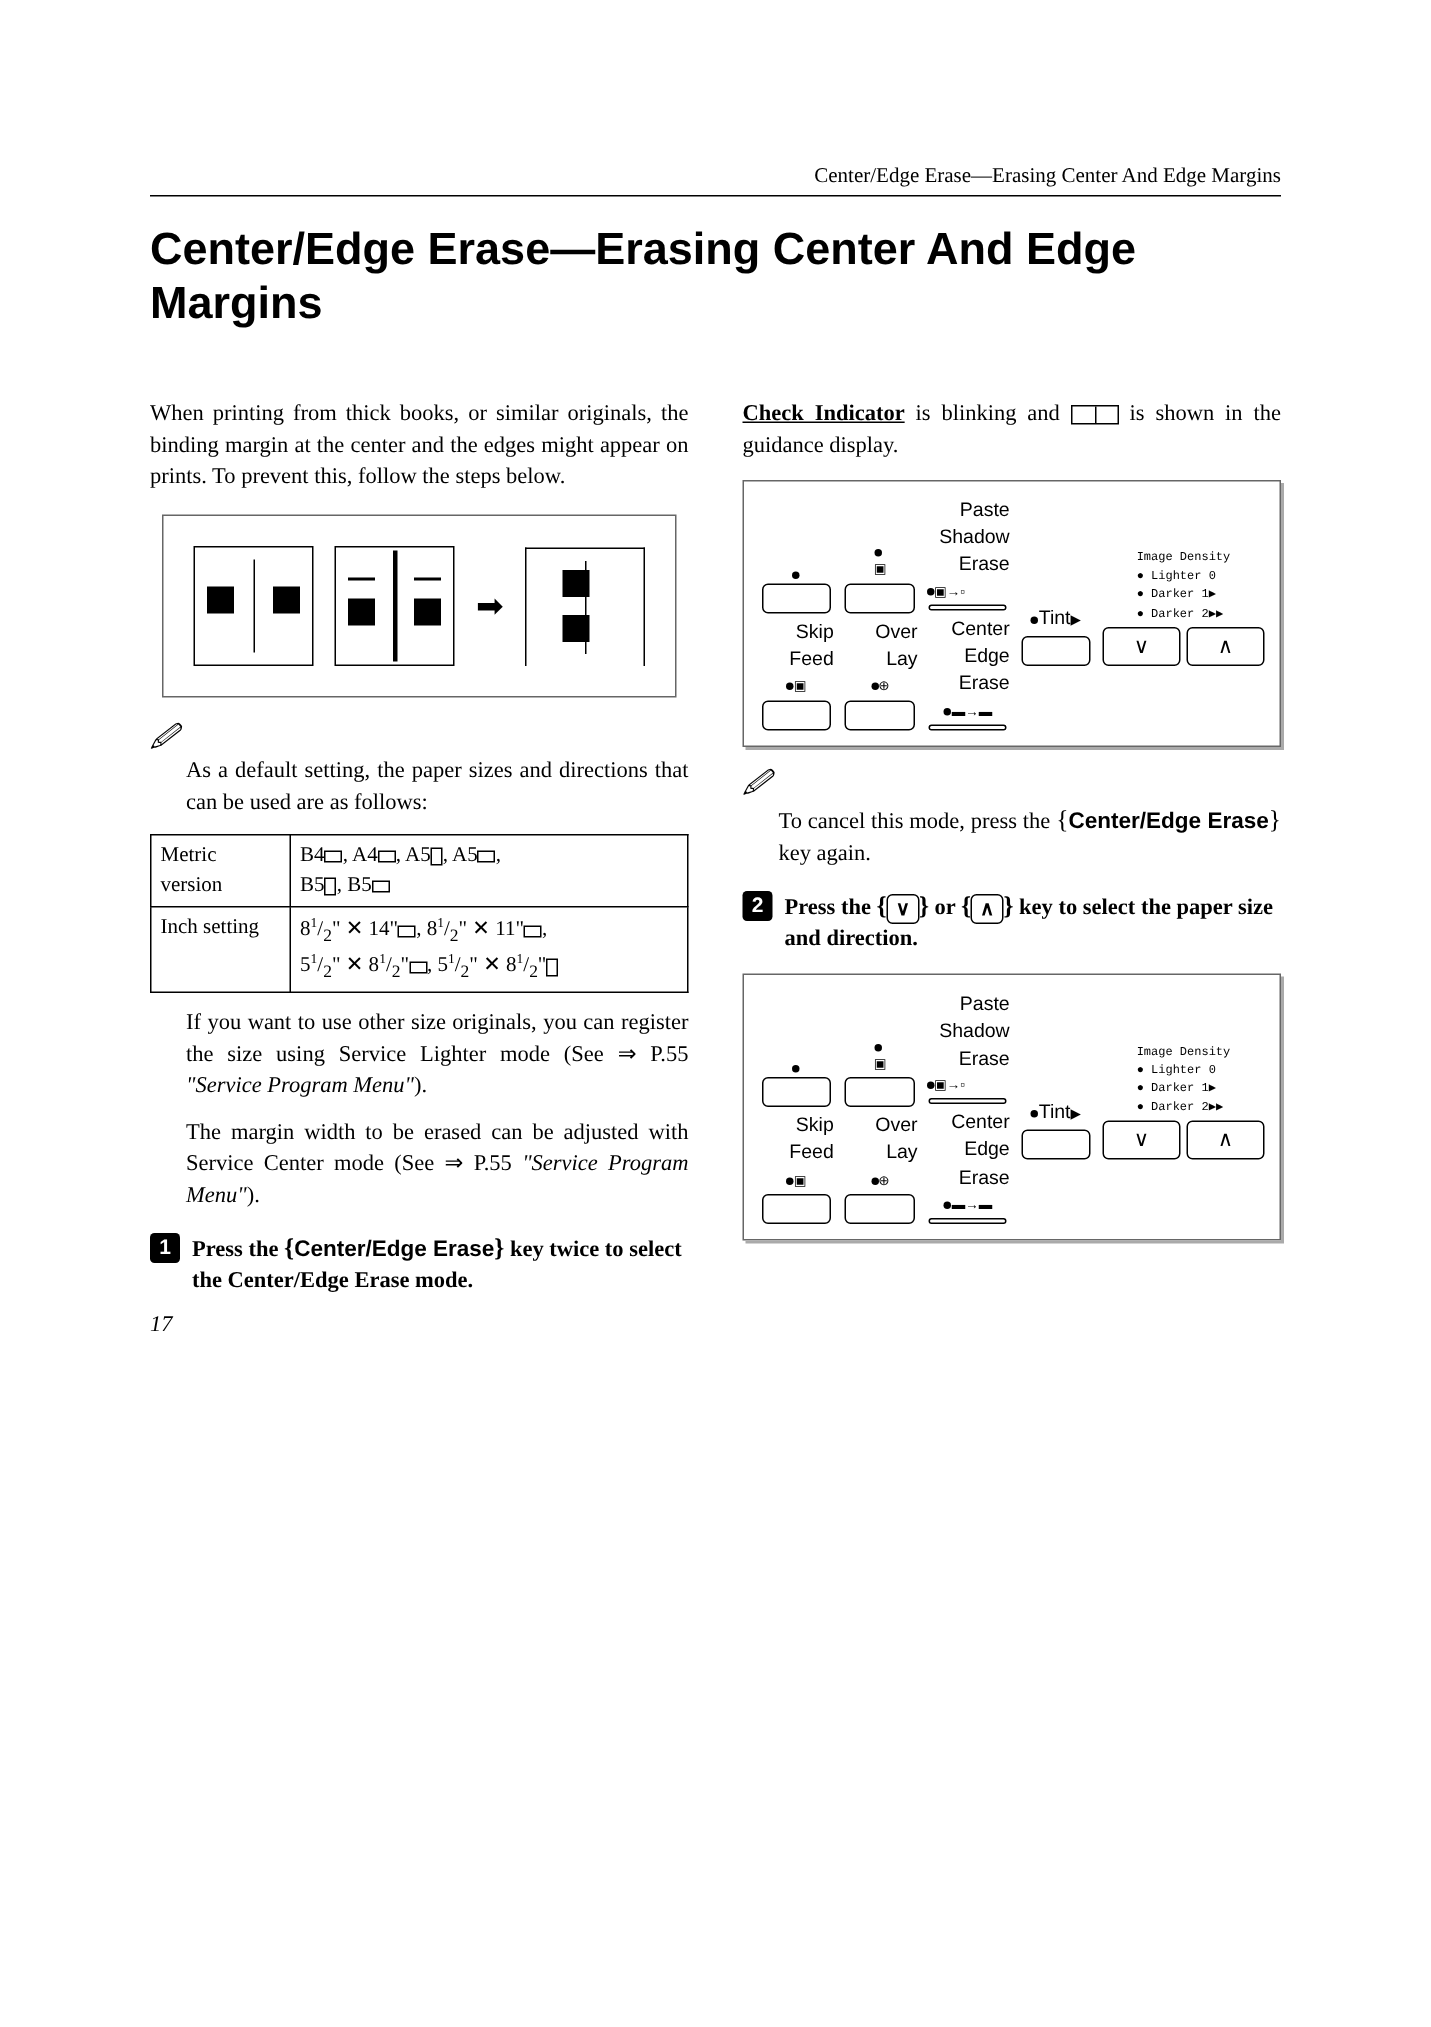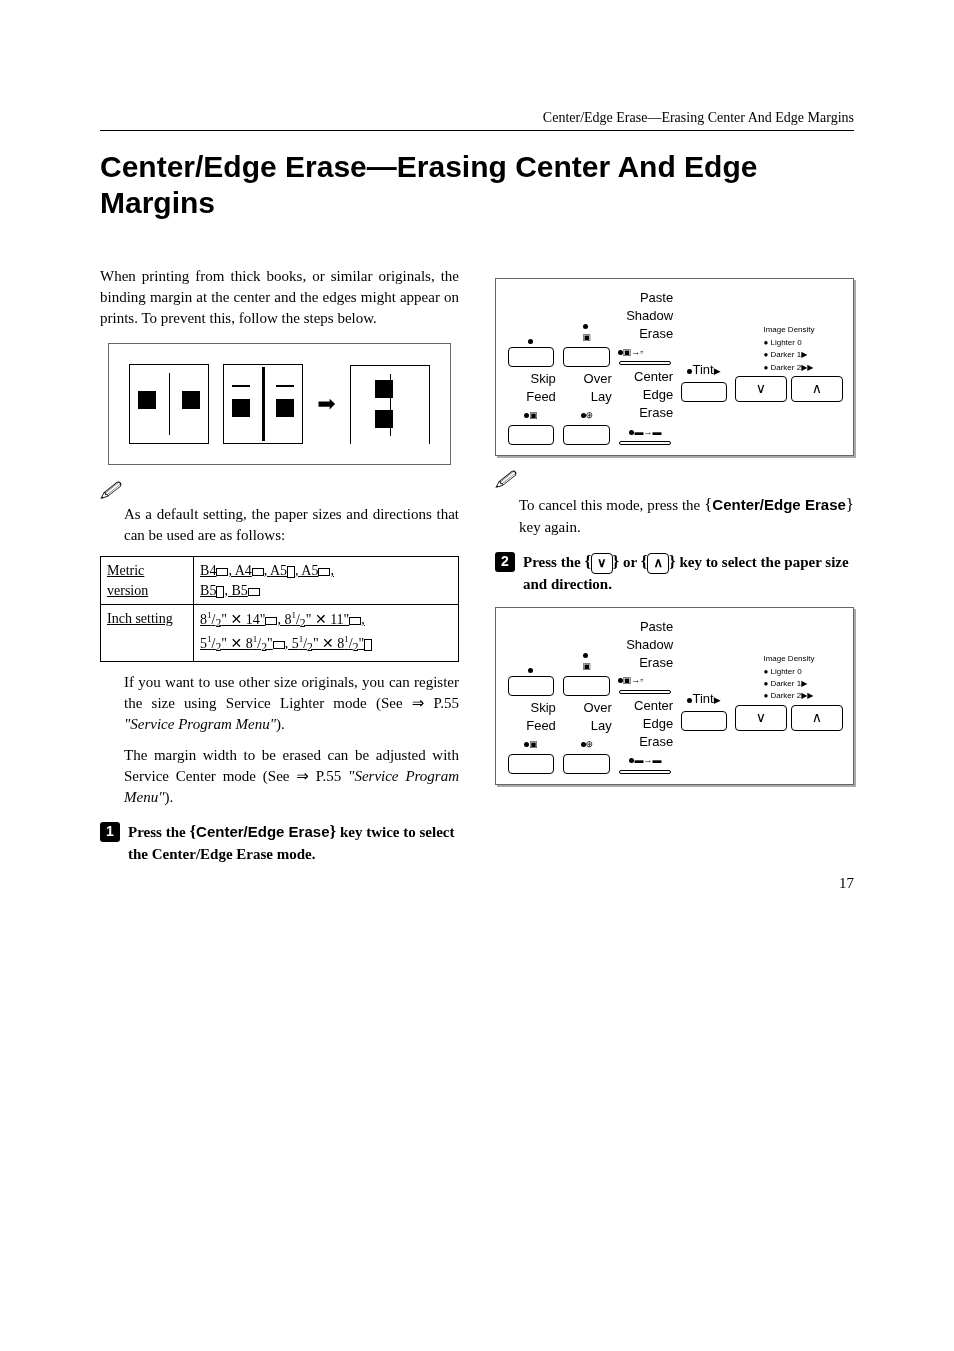--- a/index.html
+++ b/index.html
@@ -20,41 +20,41 @@
   .b2 .line2 { position:absolute; height:2px; background:#000; top:20px; right:8px; left:52px; }
   .b2 .sq { top:34px; left:8px; }
   .b2 .sqr { position:absolute; width:18px; height:18px; background:#000; top:34px; right:8px; }
   .b2 .binding { position:absolute; left:48%; right:48%; top:2px; bottom:2px; background:#000; }
   .arrow { font-size:22px; }
   .note-icon { font-style:italic; font-size:18px; margin-top:10px; }
   .indent { margin-left:24px; }
   .step-row { display:flex; align-items:flex-start; gap:8px; margin-top:12px; }
   .step-num { display:inline-flex; align-items:center; justify-content:center; width:20px; height:20px; background:#000; color:#fff; font-family:Arial, sans-serif; font-weight:bold; font-size:14px; border-radius:3px; flex-shrink:0; margin-top:2px; }
   .step-text { font-weight:bold; flex:1; }
-  table.sizes { border-collapse:collapse; width:100%; margin:8px 0 10px 0; font-size:14px;text-decoration:underline; }
+  table.sizes { border-collapse:collapse; width:100%; margin:8px 0 10px 0; font-size:14px; }
   table.sizes td { border:1px solid #000; padding:4px 6px; vertical-align:top; }
   .boxicon { display:inline-block; border:1px solid #000; width:10px; height:6px; vertical-align:middle; }
   .boxicont { display:inline-block; border:1px solid #000; width:6px; height:10px; vertical-align:middle; }
   .panel { border:1px solid #666; box-shadow:2px 2px 0 #aaa; height:156px; margin:12px 0; padding:10px; font-family:Arial, sans-serif; font-size:9px; position:relative; display:flex; gap:6px; }
   .pcell { display:flex; flex-direction:column; align-items:center; justify-content:flex-end; gap:3px; flex:1; border-right:0px; }
   .pcell .lbl { font-size:13px; text-align:right; }
   .pbtn { border:1px solid #000; border-radius:4px; height:18px; width:90%; }
   .pcell.small { flex:0.9; }
   .dot { width:5px; height:5px; background:#000; border-radius:50%; display:inline-block; }
   .pcell .top { flex:1; display:flex; flex-direction:column; justify-content:flex-end; gap:2px; }
-  .density { font-size:8px; line-height:1.3; text-align:left; }
+  .density { font-size:8px; line-height:1.3; text-align:left;font-family:Liberation Mono, monospace; }
   .arrows-row { display:flex; gap:4px; }
   .arrows-row .pbtn { display:flex; align-items:center; justify-content:center; width:50px; height:24px; font-size:14px; }
   .guidance-box { display:inline-block; border:1px solid #000; width:30px; height:11px; background:#fff; position:relative; vertical-align:middle; }
   .guidance-box::after { content:""; position:absolute; left:50%; top:0; bottom:0; border-left:1px solid #000; }
   .keycap { font-family:Arial, sans-serif; font-weight:bold; }
   .bracket { font-size:17px; }
   .vbtn { display:inline-block; border:1px solid #000; border-radius:4px; padding:0 5px; font-size:13px; vertical-align:middle; }
   .underline { text-decoration:underline; }
-  .page-num { text-align:right; font-size:15px; margin-top:10px; }
+  .page-num { font-size:15px; margin-top:10px;font-style:italic; }
   sup { font-size:9px; }
 </style>
 </head>
 <body>
 
 <div class="page">
 
   <div class="header-line">
     <div class="header-text">Center/Edge Erase—Erasing Center And Edge Margins</div>
   </div>
@@ -116,20 +116,23 @@
 
       <div class="step-row">
         <span class="step-num">1</span>
         <div class="step-text">
           <span>Press the </span><span class="bracket">{</span><span class="keycap">Center/Edge Erase</span><span class="bracket">}</span><span> key twice to select the Center/Edge Erase mode.</span>
         </div>
       </div>
     </div>
 
     <div class="col">
+      <div class="para">
+        <b class="underline">Check Indicator</b><span> is blinking and </span><span class="guidance-box"></span><span> is shown in the guidance display.</span>
+      </div>
 
       <div class="panel">
         <div class="pcell small">
           <div class="top">
               <span class="dot"></span>
             </div>
           <div class="pbtn"></div>
           <div class="lbl">Skip Feed</div>
           <div><span class="dot"></span>▣</div>
           <div class="pbtn"></div>

